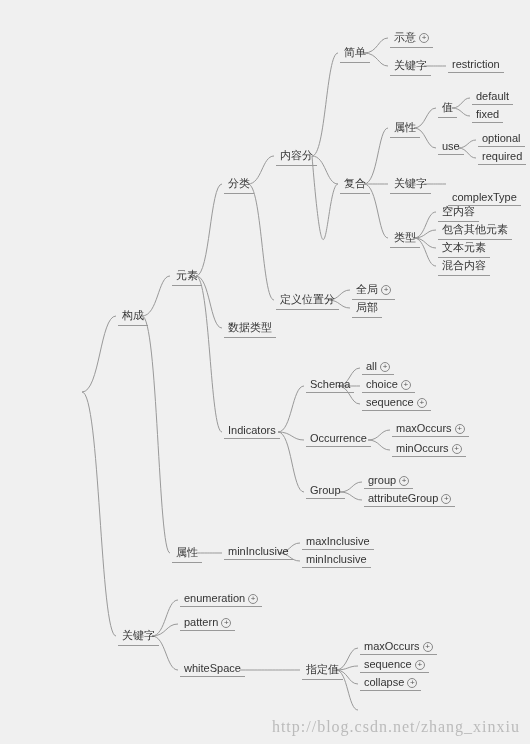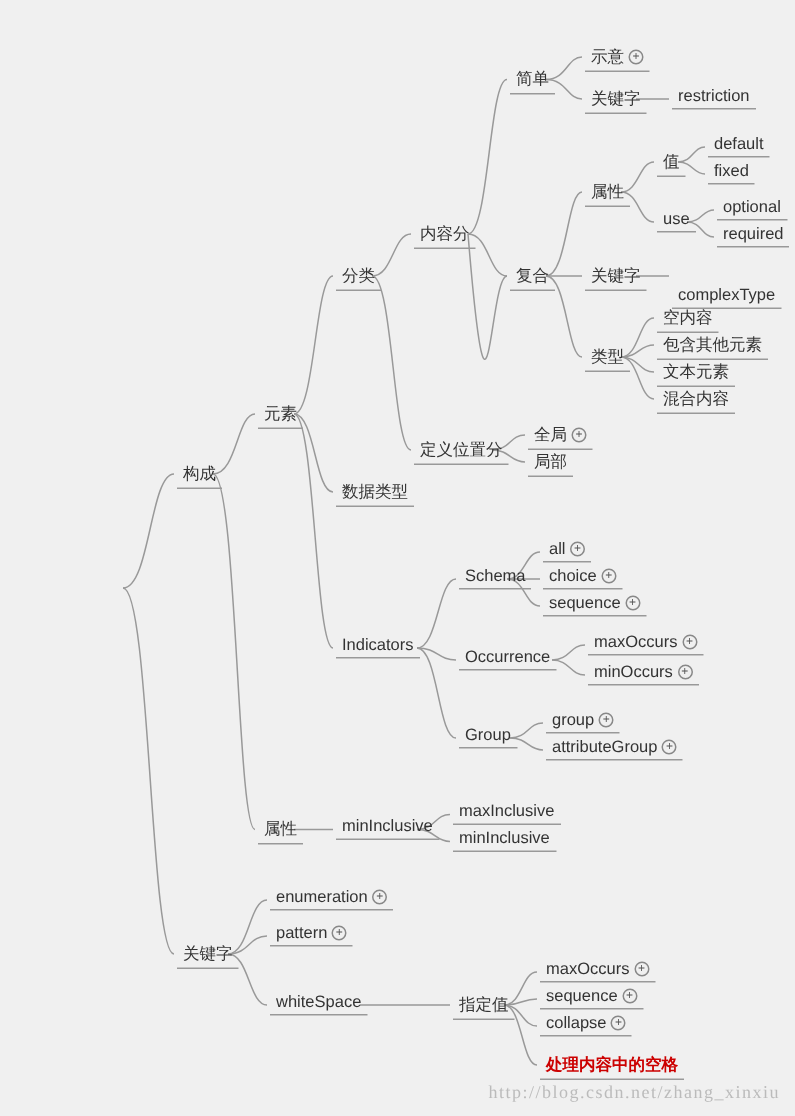--- a/index.html
+++ b/index.html
@@ -2,21 +2,21 @@
 <html><head>
 <meta charset="utf-8">
 <style>
 *{margin:0;padding:0;box-sizing:border-box}
 body{background:#f0f0f0;font-family:Arial,"Microsoft YaHei",sans-serif;font-size:11px;width:530px;height:744px;position:relative;overflow:hidden}
 .canvas{position:relative;width:530px;height:744px}
 .node{position:absolute;white-space:nowrap;border-bottom:1px solid #999;padding:2px 4px;color:#333}
 .root{position:absolute;background:linear-gradient(#5ec5d4,#3da5b4);border:1px solid #2a8090;border-radius:4px;padding:6px 10px;font-size:15px;color:#000;font-weight:normal}
 .hl{color:#c00;font-weight:bold}
 .plus{display:inline-block;width:10px;height:10px;border:1px solid #888;border-radius:50%;font-size:8px;line-height:8px;text-align:center;margin-left:3px;vertical-align:middle;color:#555}
-.watermark{position:absolute;bottom:8px;right:10px;color:#bbb;font-size:12px;font-family:serif;letter-spacing:1px}
+.watermark{position:absolute;bottom:8px;right:10px;color:#bbb;font-size:16px;font-family:serif;letter-spacing:1px}
 svg{position:absolute;top:0;left:0}
 path{stroke:#999;stroke-width:1;fill:none}
 </style>
 </head>
 <body>
 
 <div class="canvas">
 <svg width="530" height="744">
 
 <path d="M82,392 C100,392 100,316 116,316"></path>
@@ -146,16 +146,15 @@
 <div class="node" style="left:302px;top:551px">minInclusive</div>
 
 <div class="node" style="left:118px;top:626px">关键字</div>
 <div class="node" style="left:180px;top:590px"><span>enumeration</span><span class="plus">+</span></div>
 <div class="node" style="left:180px;top:614px"><span>pattern</span><span class="plus">+</span></div>
 <div class="node" style="left:180px;top:660px">whiteSpace</div>
 <div class="node" style="left:302px;top:660px">指定值</div>
 <div class="node" style="left:360px;top:638px"><span>maxOccurs</span><span class="plus">+</span></div>
 <div class="node" style="left:360px;top:656px"><span>sequence</span><span class="plus">+</span></div>
 <div class="node" style="left:360px;top:674px"><span>collapse</span><span class="plus">+</span></div>
-<div class="node hl" style="left:360px;top:700px">处理内容中的空格</div>
 
 <div class="watermark">http://blog.csdn.net/zhang_xinxiu</div>
 </div>
 
 </body></html>

